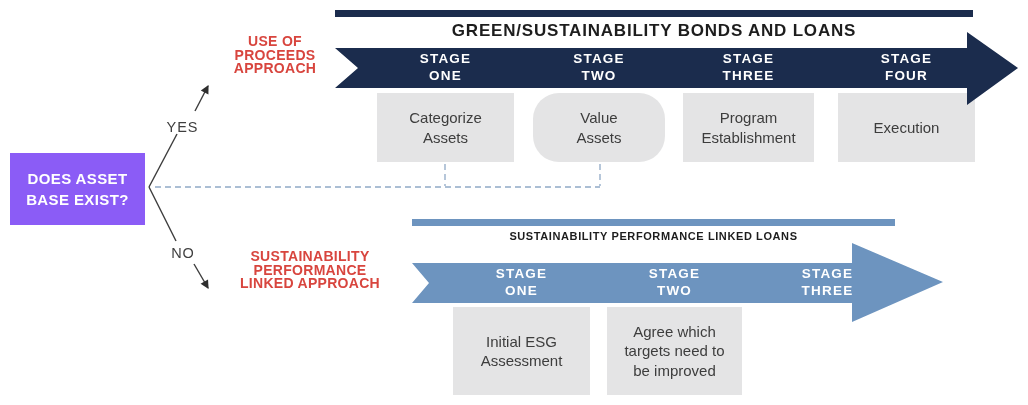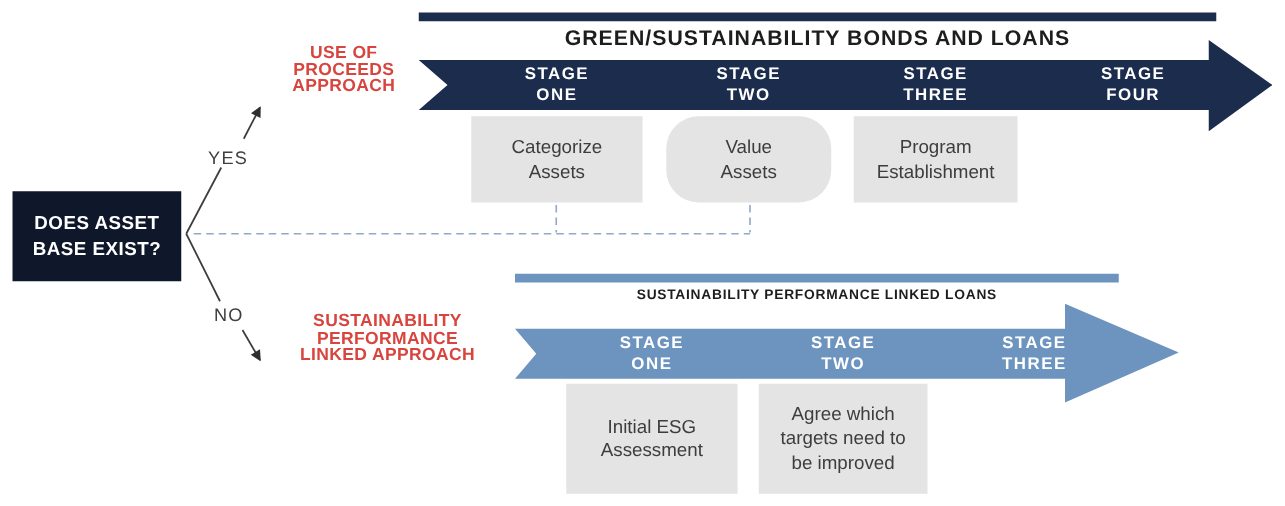--- a/index.html
+++ b/index.html
@@ -9,21 +9,21 @@
   }
   .abs{position:absolute;}
   
   .connectors{position:absolute;left:0;top:0;z-index:1;}
   
   .key-decision{
     left:10px;top:128px;width:135px;text-align:center;
     font-size:15px;font-weight:bold;color:#262626;letter-spacing:.5px;z-index:2;
   }
   .decision-box{
-    left:10px;top:153px;width:135px;height:72px;background:#0f172a;
+    left:10px;top:153px;width:135px;height:72px;background:#8b5cf6;
     display:flex;align-items:center;justify-content:center;text-align:center;
     color:#ffffff;font-size:15px;font-weight:bold;letter-spacing:.4px;line-height:1.4;
     white-space:pre-line;z-index:2;
   }
   .branch-label{
     font-size:14.5px;color:#3f3f3f;letter-spacing:1px;text-align:center;z-index:2;
   }
   .yes-label{left:160px;top:119px;width:45px;}
   .no-label{left:163px;top:245px;width:40px;}
   .approach-label{
@@ -114,20 +114,21 @@
     <div class="stage-label" style="left:503px;width:137px;">STAGE
 FOUR</div>
   </div>
 
   <div class="abs desc-box" style="left:377px;top:93px;width:137px;height:69px;">Categorize
 Assets</div>
   <div class="abs desc-box" style="left:533px;top:93px;width:132px;height:69px;border-radius:26px;">Value
 Assets</div>
   <div class="abs desc-box" style="left:683px;top:93px;width:131px;height:69px;">Program
 Establishment</div>
+  <div class="abs desc-box" style="left:838px;top:93px;width:137px;height:69px;">Execution</div>
 
   <div class="abs bottom-rule"></div>
   <div class="abs bottom-title">SUSTAINABILITY PERFORMANCE LINKED LOANS</div>
 
   <div class="abs banner banner-bottom">
     <div class="stage-label" style="left:41px;width:137px;">STAGE
 ONE</div>
     <div class="stage-label" style="left:195px;width:135px;">STAGE
 TWO</div>
     <div class="stage-label" style="left:348px;width:135px;">STAGE

